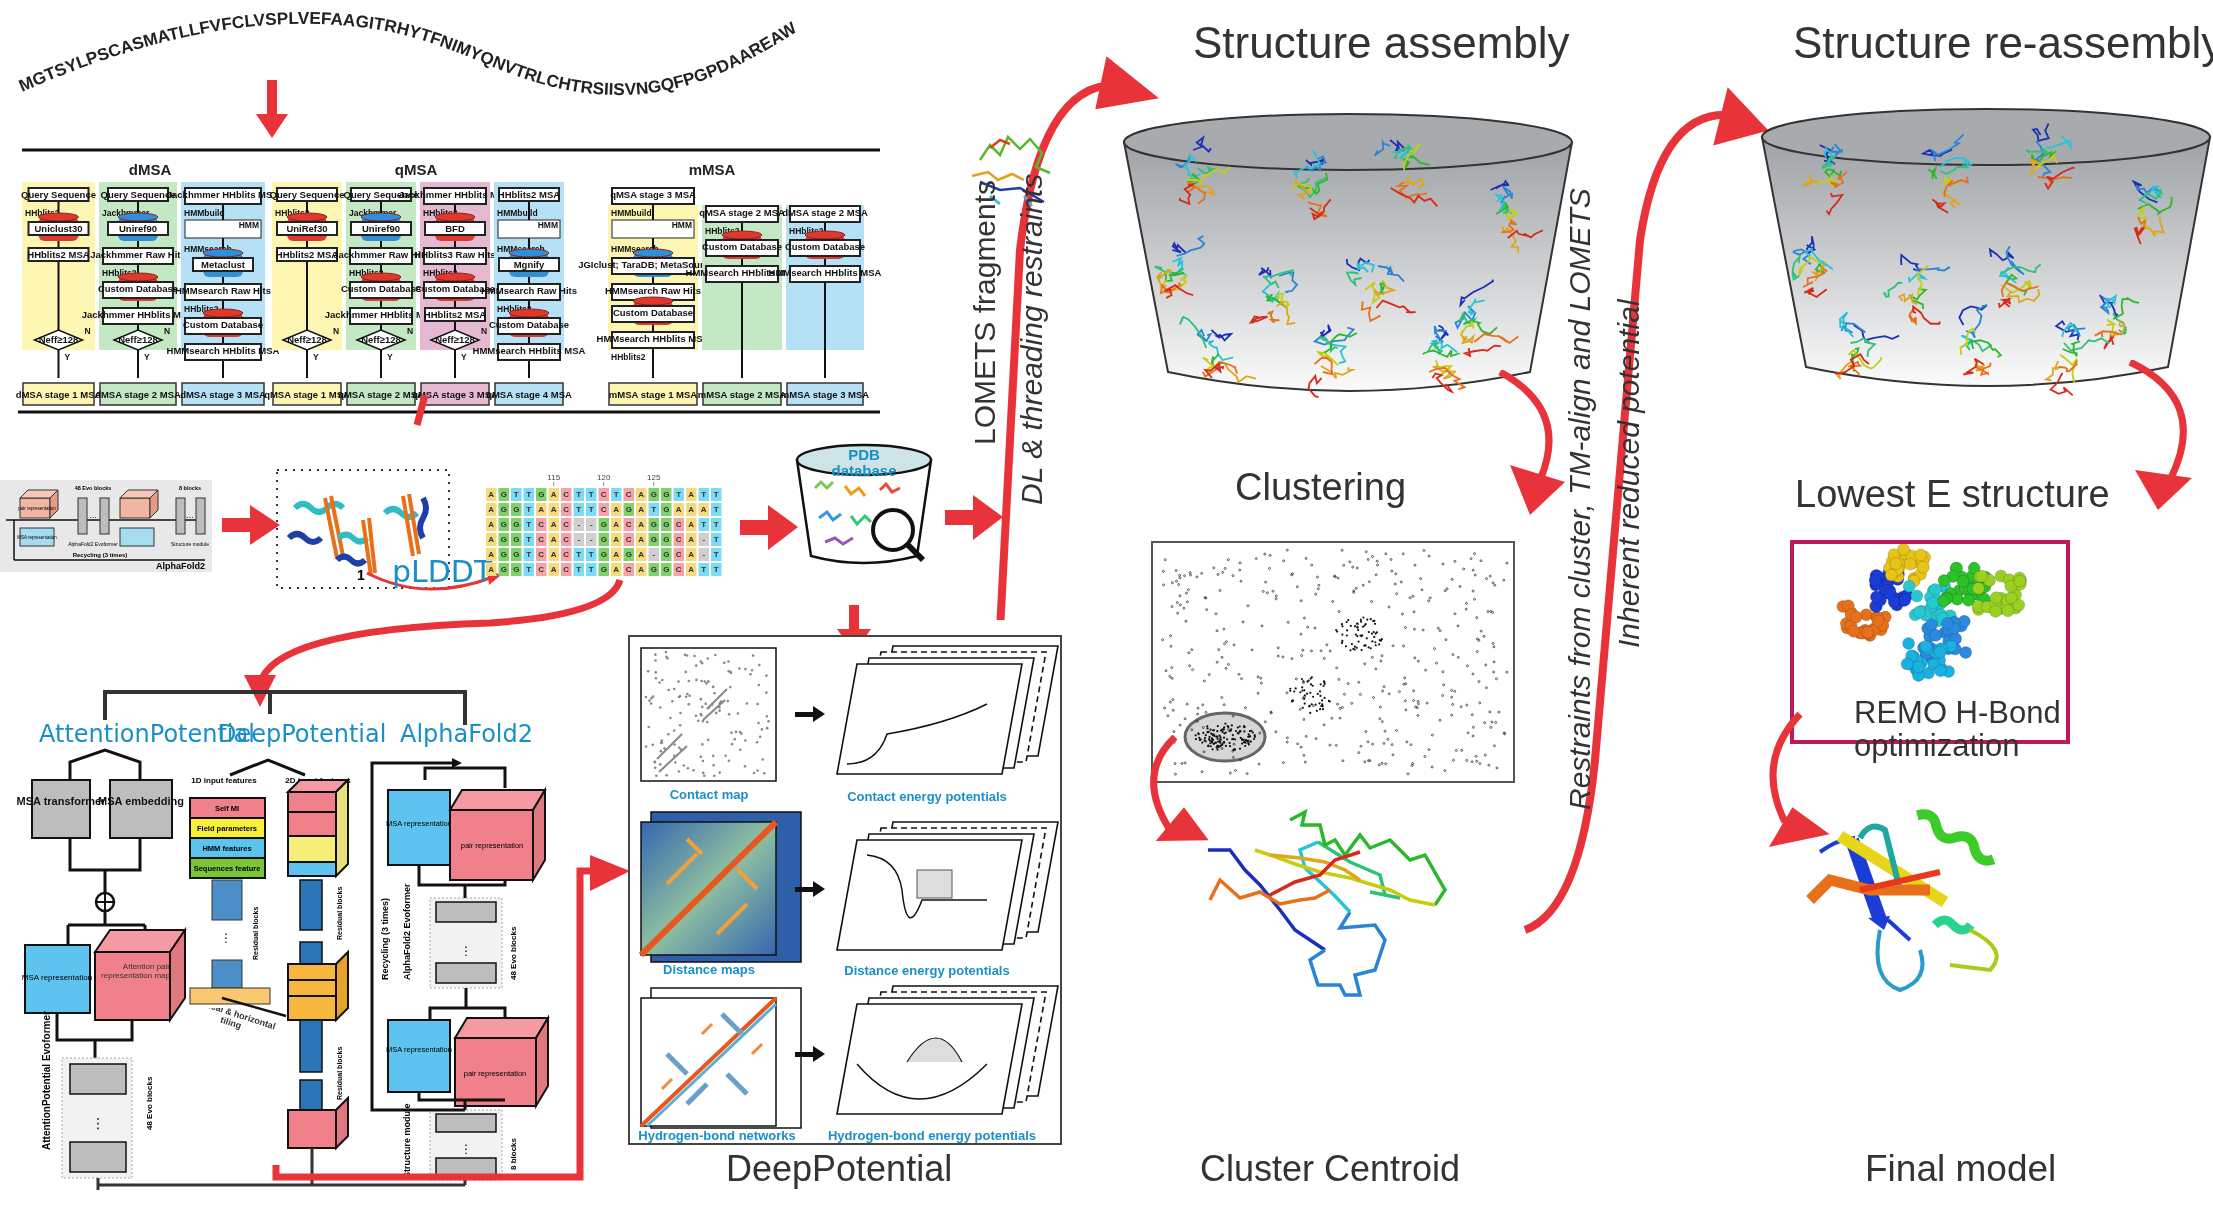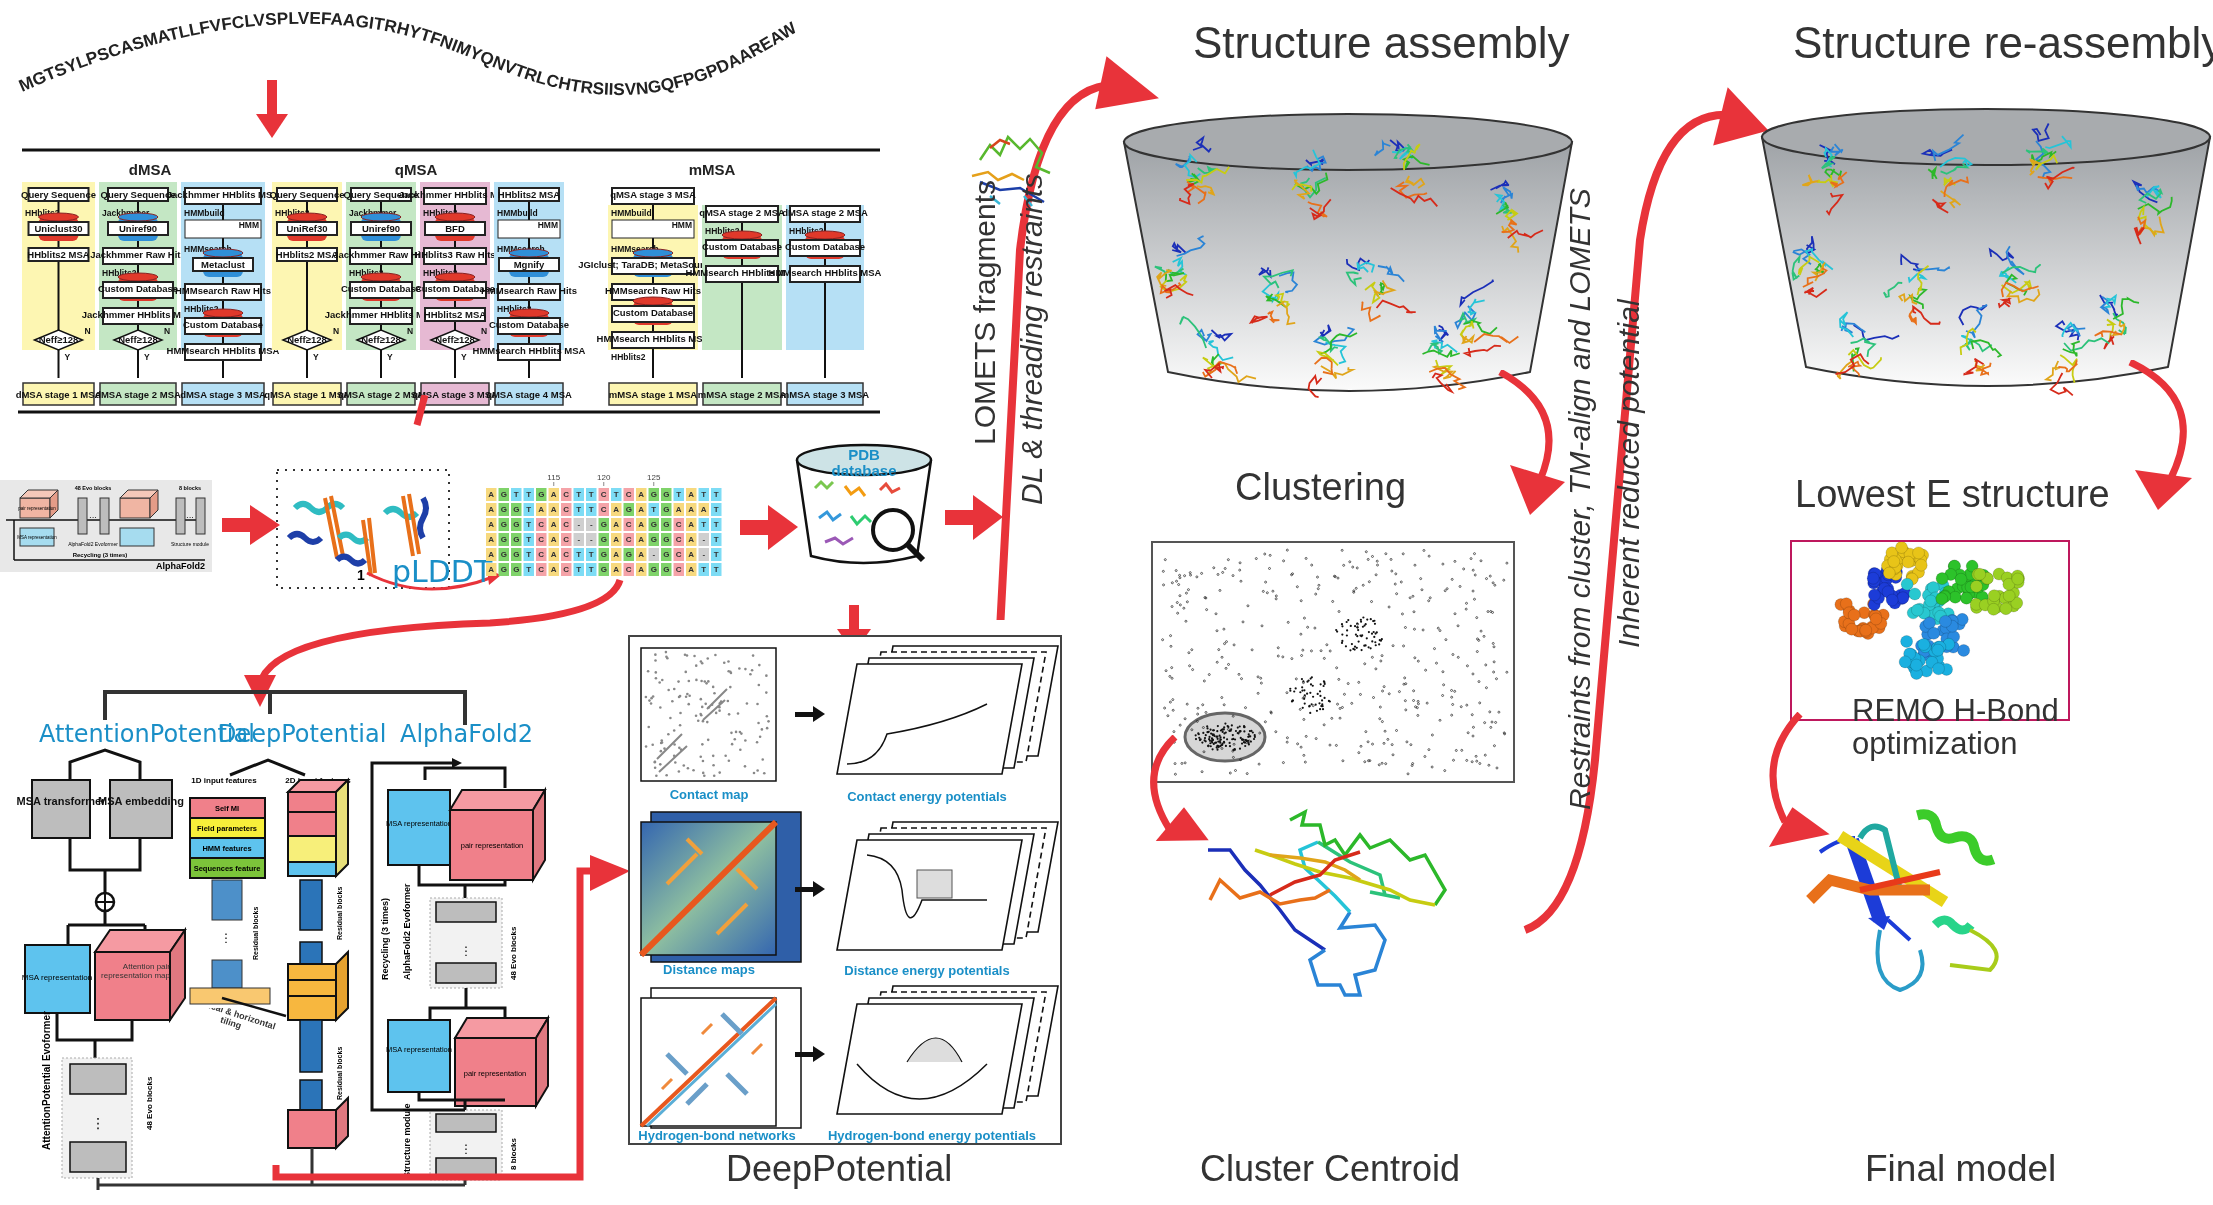--- a/index.html
+++ b/index.html
@@ -1793,21 +1793,21 @@
     <path d="M300.3882887517147,262 l6.930092592592591,0.7066529492455427 l1.7552469135802464,1.382510288065843 l-0.3270061728395065,2.2394375857338815 l2.238888888888888,-0.08058984910836742 l8.341820987654321,-7.750411522633745 l-1.7959876543209883,1.3534293552812073 l1.381018518518518,-4.571536351165981" stroke="#e8701a" stroke-width="1.8" fill="none"></path>
     <path d="M304.40192043895746,268 l-1.360416666666667,2.4607681755829898 l-3.8408179012345682,7.605761316872428 l-6.56195987654321,6.413305898491084 l8.031712962962963,4.414266117969822 l6.829089506172839,-2.3419753086419757 l-1.9476080246913587,-4.176406035665295 l9.257175925925926,7.997393689986282" stroke="#d62a1a" stroke-width="1.8" fill="none"></path>
   </svg>
 
 <svg class="abs" style="left:2100;top:360px" width="113" height="180">
   <path d="M30,2 Q110,40 70,120" stroke="#e8333a" stroke-width="7" fill="none"></path>
   <polygon points="35,110 92,118 58,150" fill="#e8333a"></polygon>
 </svg>
 <div class="abs mid-title" style="left:1795px;top:473px;">Lowest E structure</div>
 
-<div class="abs" style="left:1790px;top:540px;width:280px;height:181px;border:2px solid #be185d;">
+<div class="abs" style="left:1790px;top:540px;width:280px;height:204px;border:4px solid #be185d;">
   <svg width="280" height="140" id="spacefill">
       <circle cx="66.06965020576132" cy="89.00293209876543" r="6" fill="#e8701a" stroke="rgba(0,0,0,0.25)" stroke-width="0.6"></circle>
       <circle cx="71.07434842249657" cy="86.3013888888889" r="6" fill="#e8701a" stroke="rgba(0,0,0,0.25)" stroke-width="0.6"></circle>
       <circle cx="72.23131001371742" cy="70.67391975308642" r="6" fill="#e8701a" stroke="rgba(0,0,0,0.25)" stroke-width="0.6"></circle>
       <circle cx="48.89855967078189" cy="62.56496913580247" r="6" fill="#e8701a" stroke="rgba(0,0,0,0.25)" stroke-width="0.6"></circle>
       <circle cx="91.24893689986283" cy="73.08564814814815" r="6" fill="#e8701a" stroke="rgba(0,0,0,0.25)" stroke-width="0.6"></circle>
       <circle cx="53.158984910836764" cy="84.01373456790124" r="6" fill="#e8701a" stroke="rgba(0,0,0,0.25)" stroke-width="0.6"></circle>
       <circle cx="70.43117283950617" cy="87.79367283950617" r="6" fill="#e8701a" stroke="rgba(0,0,0,0.25)" stroke-width="0.6"></circle>
       <circle cx="52.34945130315501" cy="79.53657407407407" r="6" fill="#e8701a" stroke="rgba(0,0,0,0.25)" stroke-width="0.6"></circle>
       <circle cx="82.56814128943759" cy="73.02021604938271" r="6" fill="#e8701a" stroke="rgba(0,0,0,0.25)" stroke-width="0.6"></circle>

